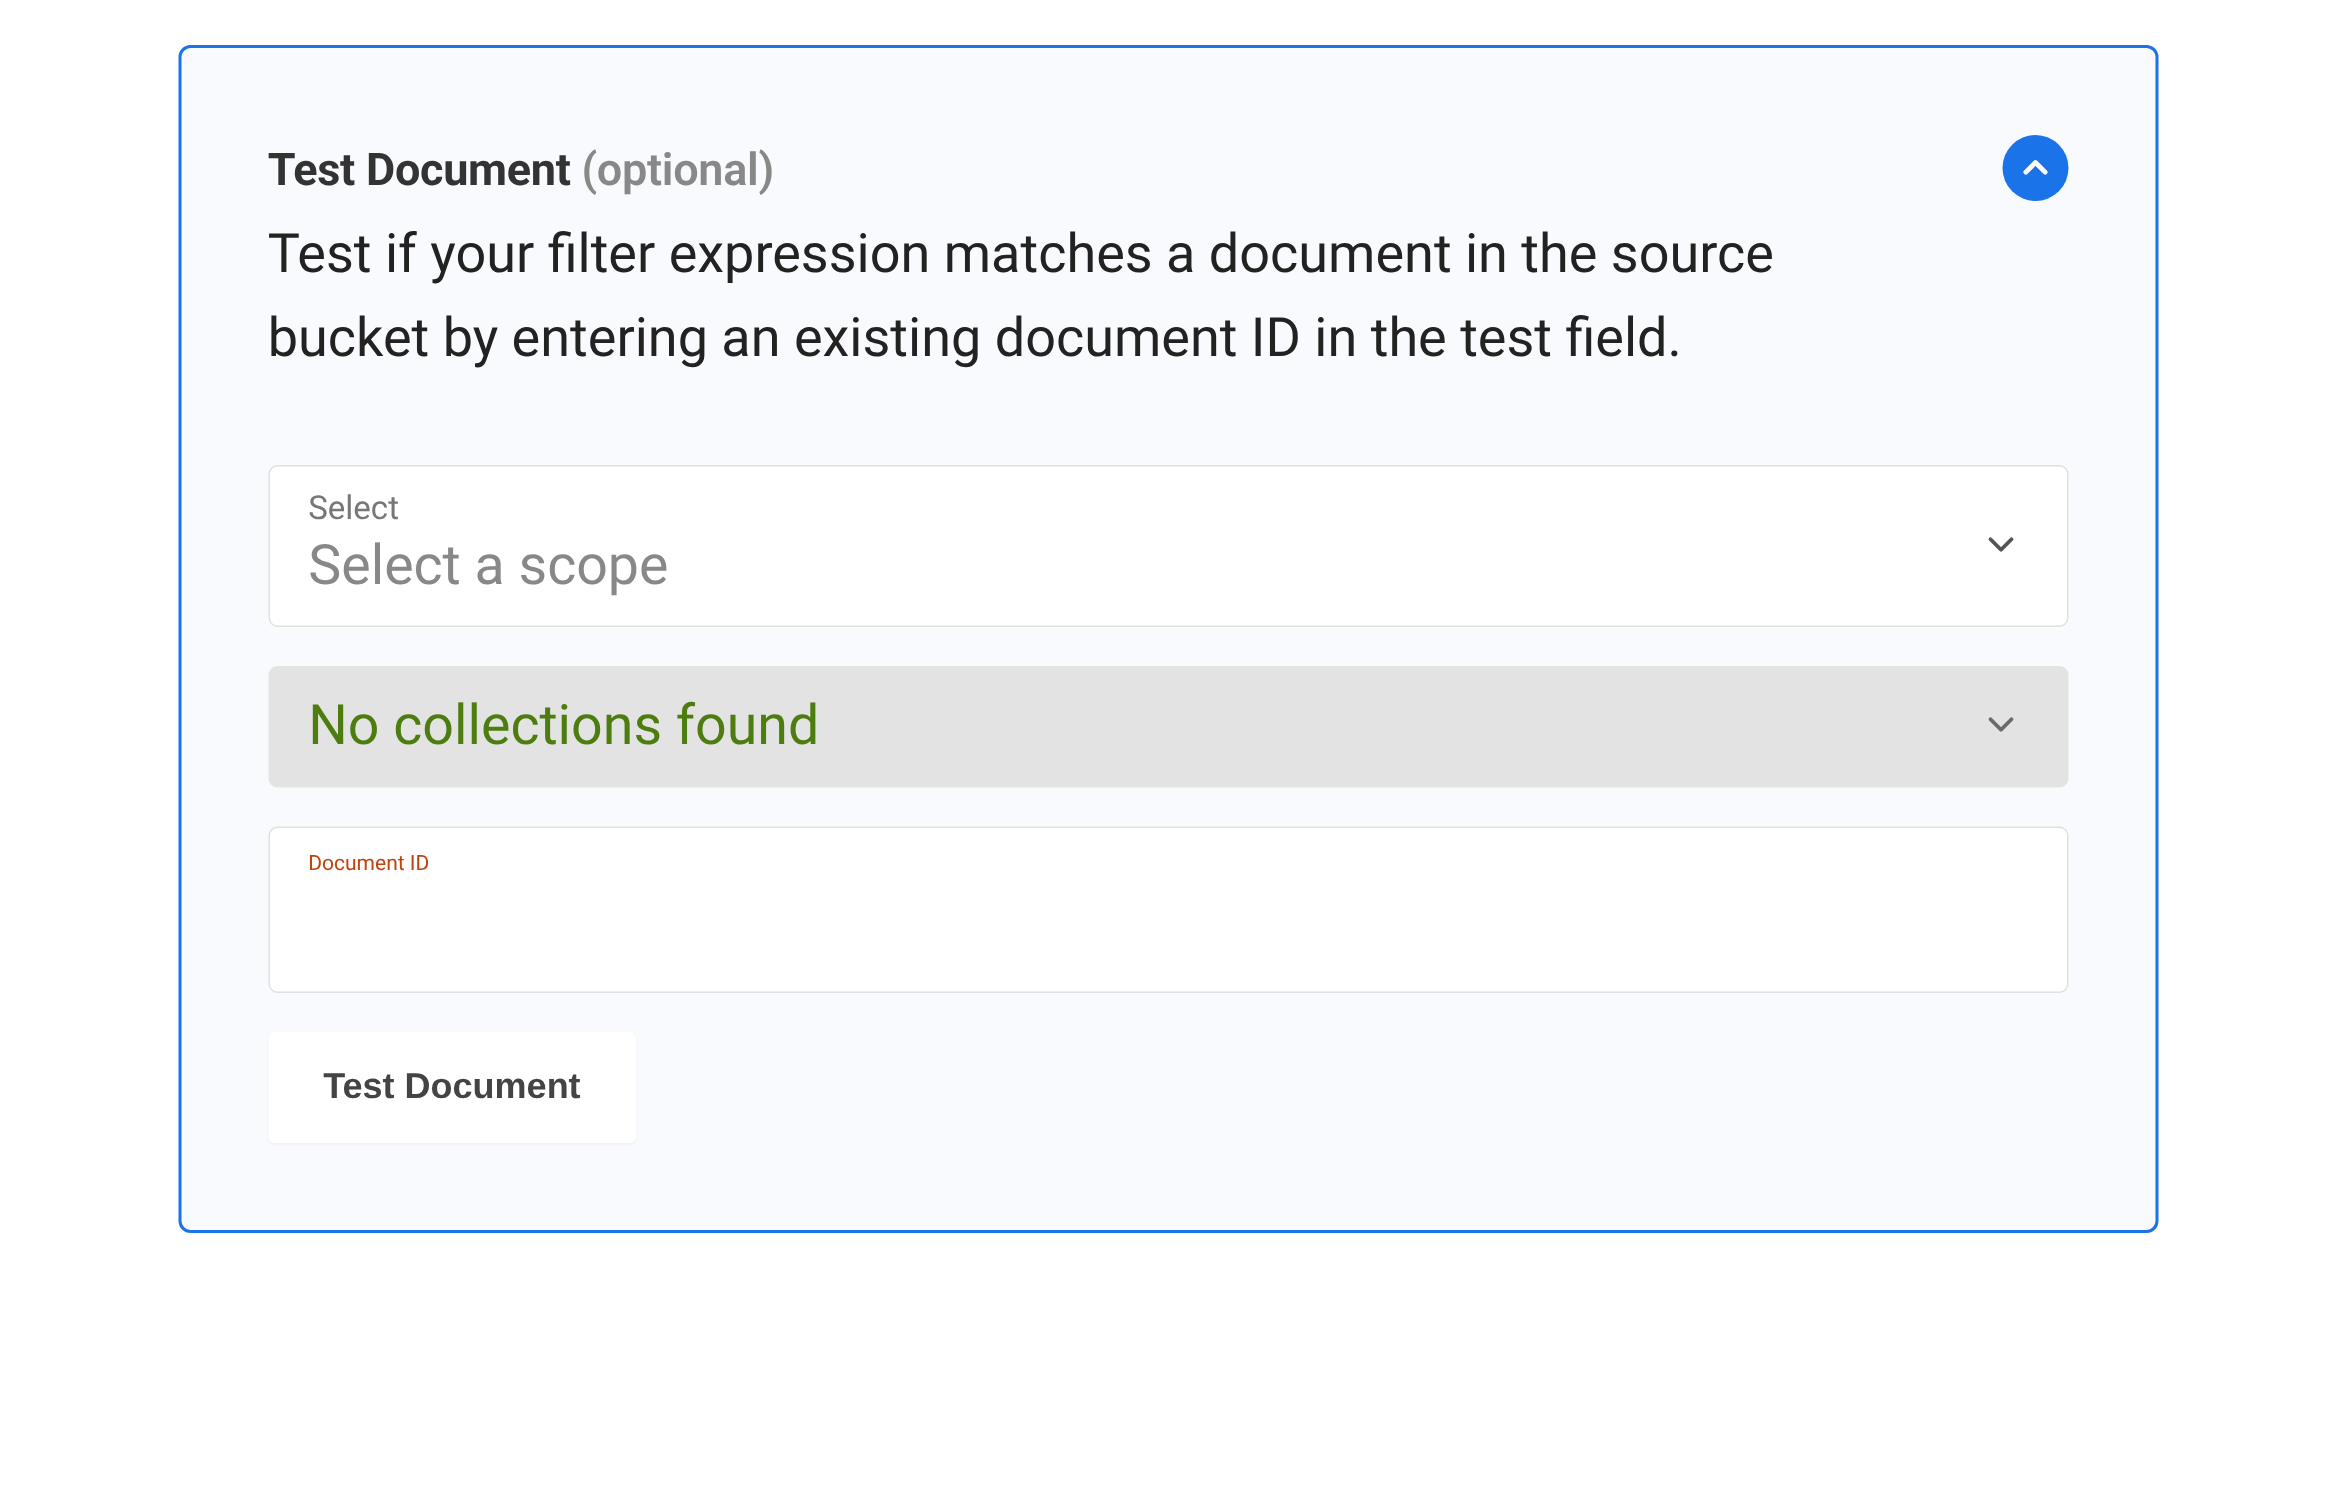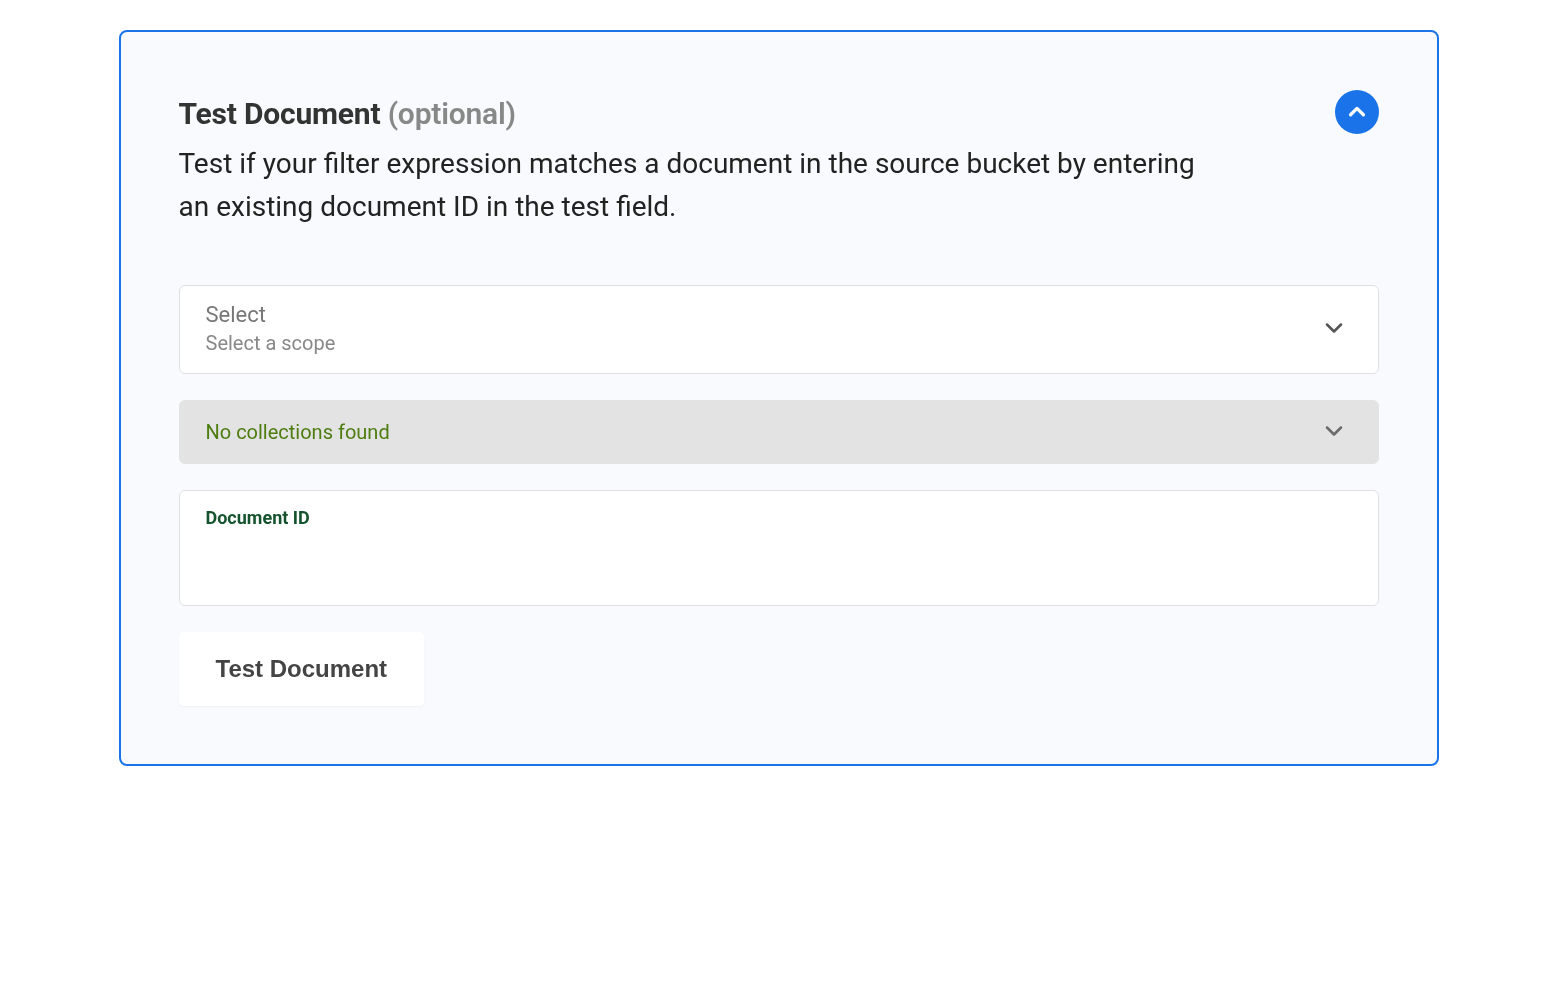--- a/index.html
+++ b/index.html
@@ -34,21 +34,21 @@
     }
     .title-bold {
       font-weight: 700;
       color: #333333;
     }
     .title-optional {
       font-weight: 600;
       color: #888888;
     }
     .description {
-      font-size: 28px;
+      font-size: 36px;
       line-height: 1.55;
       color: #222222;
       font-weight: 400;
       max-width: 1020px;
       margin-bottom: 56px;
     }
     .collapse-btn {
       width: 44px;
       height: 44px;
       border-radius: 50%;
@@ -88,21 +88,21 @@
       flex-direction: column;
       gap: 2px;
       flex: 1;
     }
     .field-label {
       font-size: 22px;
       color: #777777;
       font-weight: 400;
     }
     .field-value {
-      font-size: 20px;
+      font-size: 37px;
       color: #888888;
       font-weight: 400;
       margin-top: 2px;
     }
     .field.disabled .field-label {
       color: #6b6b6b;
     }
     .field.disabled .field-value {
       color: #4d7c0f;
     }
@@ -120,23 +120,23 @@
       stroke: #6b6b6b;
     }
     .doc-id-field {
       background: #ffffff;
       border: 1px solid #e0e0e0;
       border-radius: 6px;
       padding: 16px 26px 42px 26px;
       margin-bottom: 26px;
     }
     .doc-id-label {
-      font-size: 18px;
-      color: #14532d;
-      font-weight: 700;
+      font-size: 14px;
+      color: #c2410c;
+      font-weight: 400;
     }
     .doc-id-input {
       border: none;
       outline: none;
       background: transparent;
       font-size: 26px;
       width: 100%;
       margin-top: 4px;
       color: #222222;
     }

